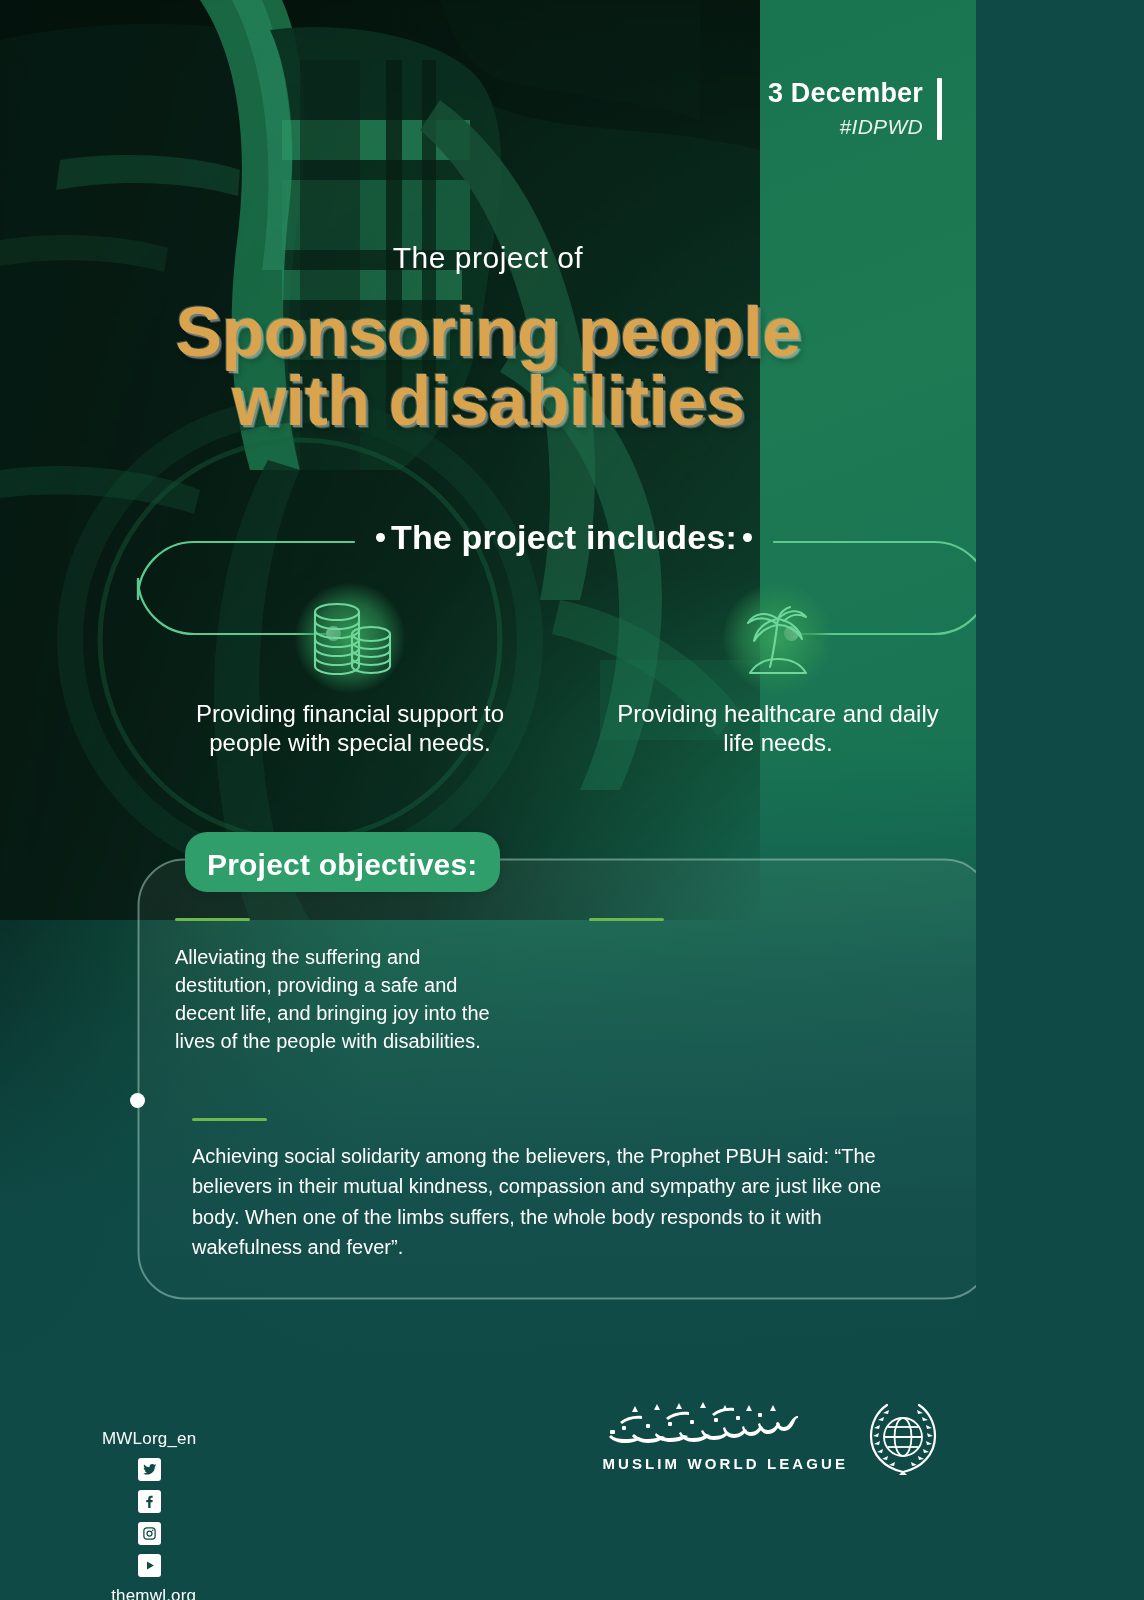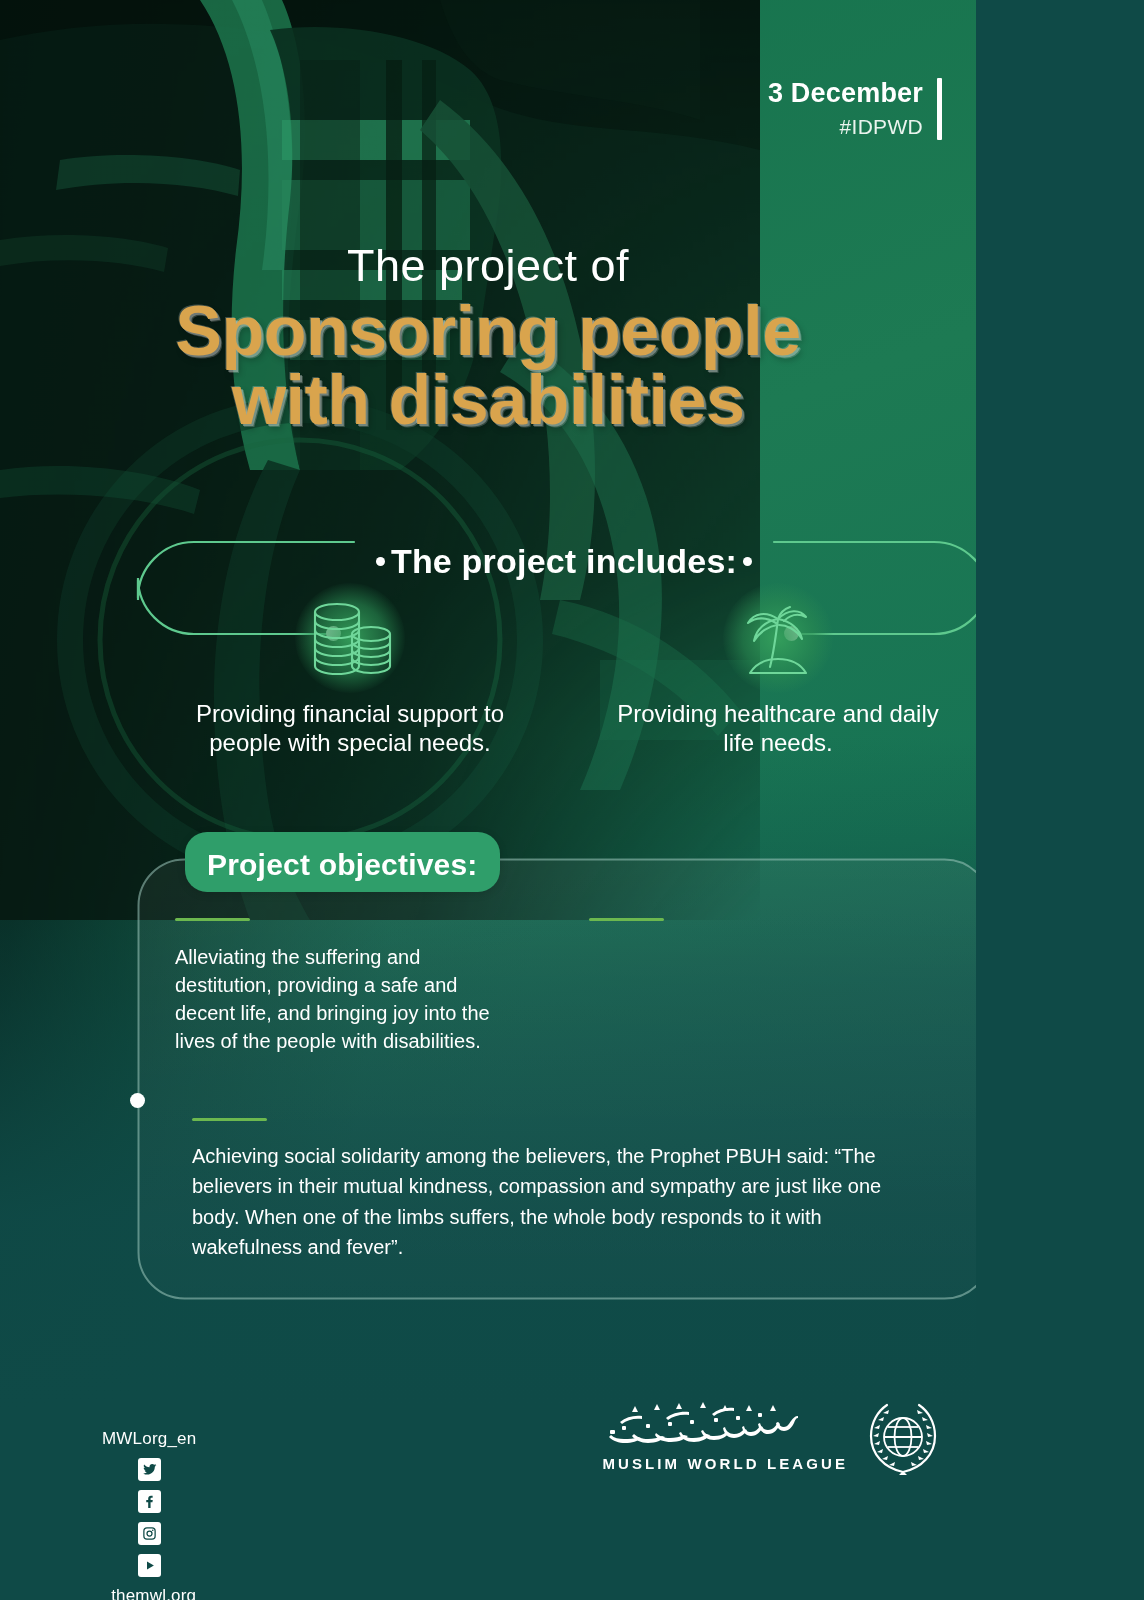--- a/index.html
+++ b/index.html
@@ -47,53 +47,54 @@
     display:flex; align-items:stretch; gap:14px;
   }
   .date-text{ text-align:right; }
   .date-main{
     font-size:27px; font-weight:bold; color:#ffffff; letter-spacing:.2px;
     line-height:1.15;
   }
   .date-tag{
     font-size:21px; color:#eaf4ee; line-height:1.3; margin-top:4px;
     letter-spacing:.3px;
+    font-style:italic;
   }
   .date-bar{ width:5px; background:#ffffff; border-radius:1px; }
 
   
   .title-wrap{
     position:absolute; left:0; right:0; top:243px; text-align:center;
   }
   .title-small{
-    font-size:45px; color:#ffffff; font-weight:400; letter-spacing:.5px;
+    font-size:30px; color:#ffffff; font-weight:400; letter-spacing:.5px;
     line-height:1.0;
   }
   .title-big{
     font-size:70px; font-weight:bold; color:#d9a44d;
-    line-height:.98; letter-spacing:-.5px; margin-top:9px;
+    line-height:.98; letter-spacing:-.5px; margin-top:25px;
     text-shadow:
        2px 2px 0 rgba(255,255,255,.30),
        3px 3px 0 rgba(255,255,255,.18),
       -1px -1px 0 rgba(255,255,255,.22),
        4px 5px 6px rgba(0,0,0,.22);
   }
   .title-big .line2{ display:block; }
 
   
   .includes{
     position:absolute; left:136px; top:540px; width:856px; height:100px;
   }
   .includes-frame{
     position:absolute; left:0; top:0; width:856px; height:100px;
   }
   .includes-frame svg{ display:block; }
   .includes-head{
     position:absolute; left:0; right:0; top:-22px;
-    display:flex; justify-content:center; align-items:center; gap:6px;margin-top:24px;
+    display:flex; justify-content:center; align-items:center; gap:6px;
   }
   .includes-head .htxt{
     font-size:34px; font-weight:bold; color:#ffffff; letter-spacing:.2px;
     white-space:nowrap;
   }
   .dot-sm{
     width:9px; height:9px; border-radius:50%; background:#ffffff;
     display:inline-block;
   }
   .dot-node{

